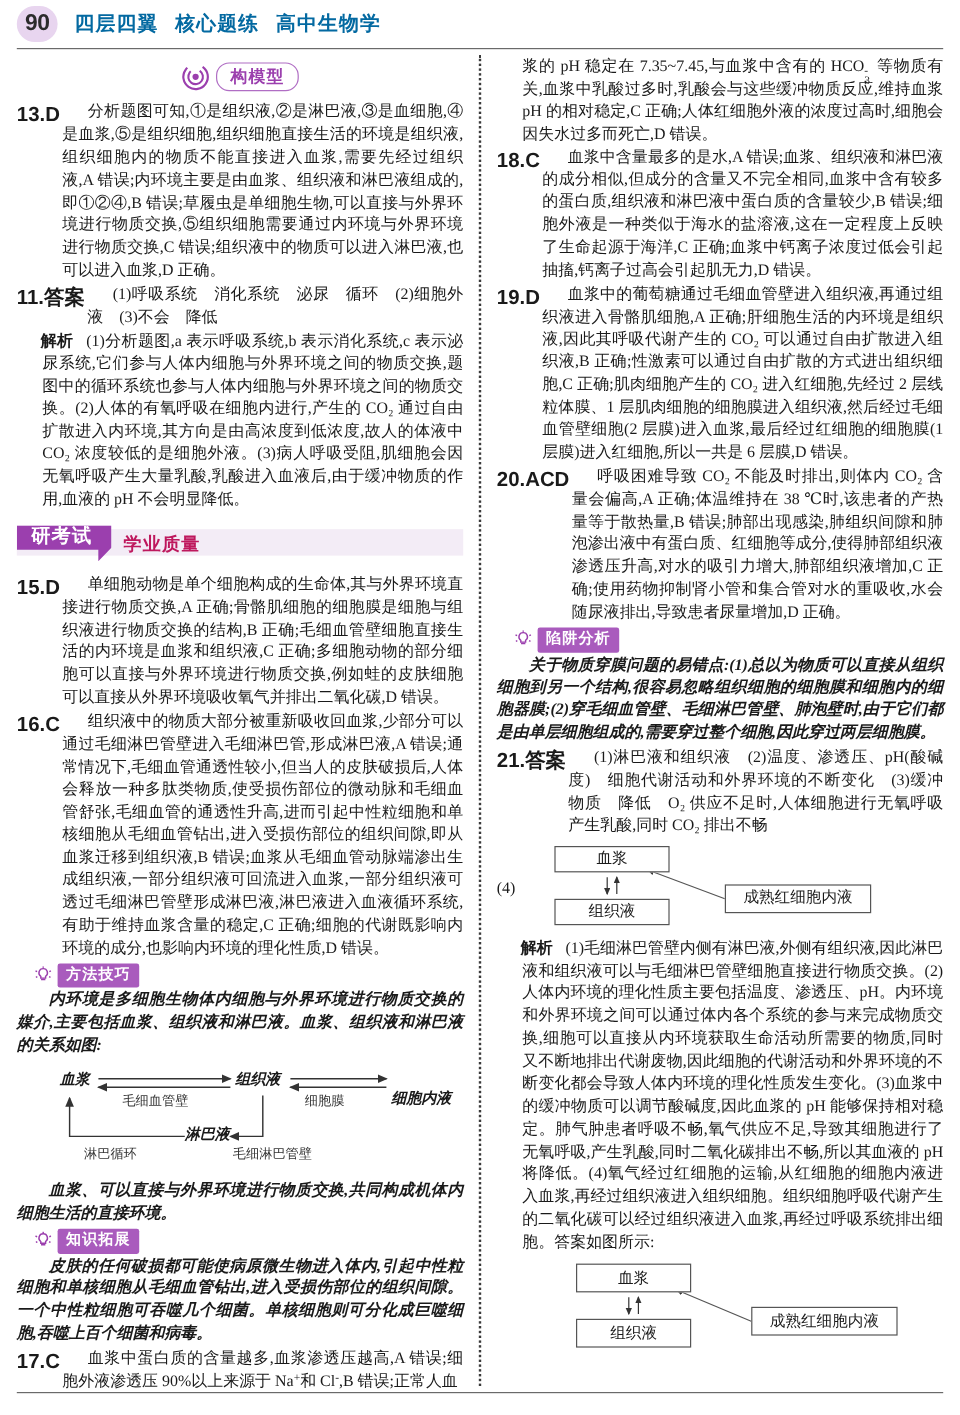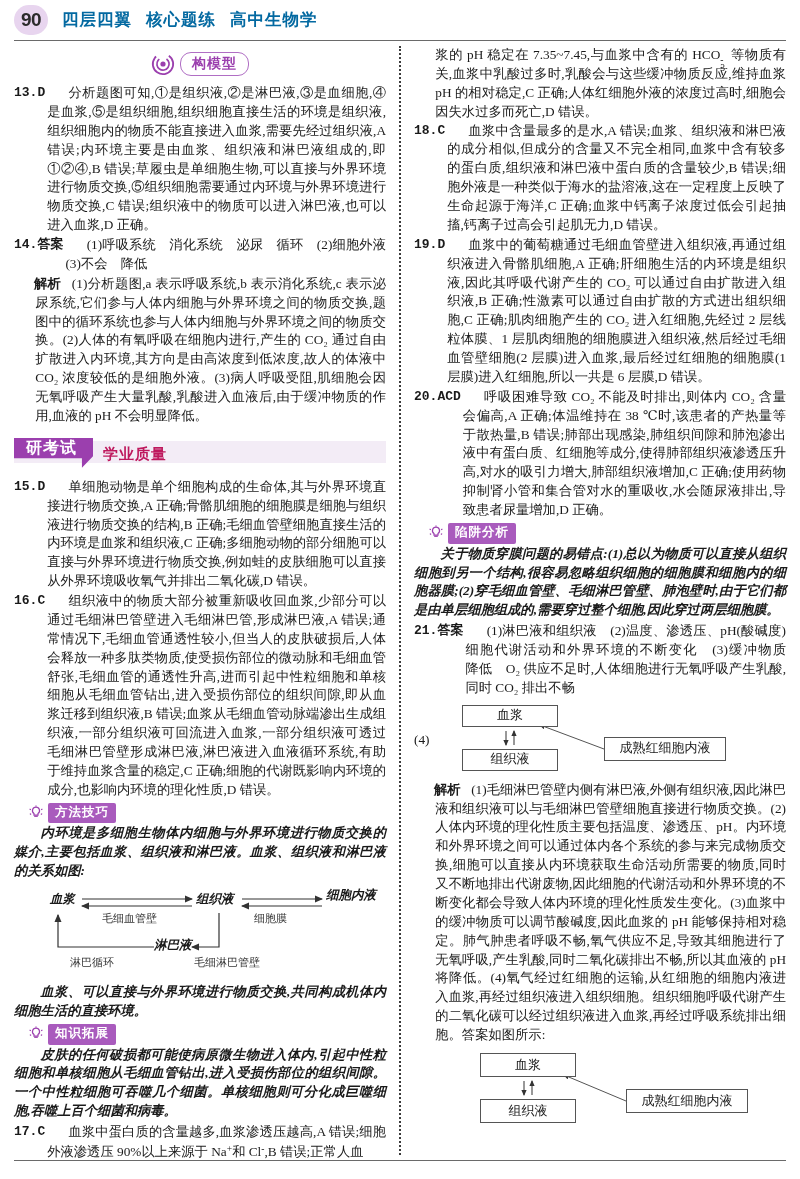--- a/index.html
+++ b/index.html
@@ -80,23 +80,23 @@
     border-left: 2px dotted #3a3a3a;
   }
 
   
   .item {
     display: flex;
     align-items: flex-start;
     margin-bottom: 1px;
   }
   .item-num {
-    font-family: Liberation Mono, monospace;
-    font-weight: 700;
-    font-size: 13px;
+    font-family: Liberation Sans, sans-serif;
+    font-weight: 700;
+    font-size: 17px;
     white-space: nowrap;
     flex: 0 0 auto;
     padding-right: 2px;
     line-height: 1.42;
   }
   .item-body {
     flex: 1 1 auto;
     text-align: justify;
     text-justify: inter-character;
     text-indent: 1.6em;
@@ -276,21 +276,21 @@
       </svg>
       <div class="pill">构模型</div>
     </div>
 
     <div class="item">
       <div class="item-num">13.D</div>
       <div class="item-body">分析题图可知,①是组织液,②是淋巴液,③是血细胞,④是血浆,⑤是组织细胞,组织细胞直接生活的环境是组织液,组织细胞内的物质不能直接进入血浆,需要先经过组织液,A 错误;内环境主要是由血浆、组织液和淋巴液组成的,即①②④,B 错误;草履虫是单细胞生物,可以直接与外界环境进行物质交换,⑤组织细胞需要通过内环境与外界环境进行物质交换,C 错误;组织液中的物质可以进入淋巴液,也可以进入血浆,D 正确。</div>
     </div>
 
     <div class="item">
-      <div class="item-num">14.答案</div>
+      <div class="item-num">11.答案</div>
       <div class="item-body">(1)呼吸系统　消化系统　泌尿　循环　(2)细胞外液　(3)不会　降低</div>
     </div>
     <div class="para hang" style="padding-left:1.6em;text-indent:-0.1em;">
       <span class="strong">解析</span><span class="sp-sm"></span><span>(1)分析题图,a 表示呼吸系统,b 表示消化系统,c 表示泌尿系统,它们参与人体内细胞与外界环境之间的物质交换,题图中的循环系统也参与人体内细胞与外界环境之间的物质交换。(2)人体的有氧呼吸在细胞内进行,产生的 CO₂ 通过自由扩散进入内环境,其方向是由高浓度到低浓度,故人的体液中 CO₂ 浓度较低的是细胞外液。(3)病人呼吸受阻,肌细胞会因无氧呼吸产生大量乳酸,乳酸进入血液后,由于缓冲物质的作用,血液的 pH 不会明显降低。</span>
     </div>
 
     <div class="banner">
       <div class="banner-bg"></div>
       <div class="banner-tag">研考试</div>
       <div class="banner-sub">学业质量</div>
@@ -333,21 +333,21 @@
 
         <line x1="228" y1="14" x2="308" y2="14" stroke="#333" stroke-width="1.2" marker-end="url(#ah)"></line>
         <line x1="308" y1="21" x2="228" y2="21" stroke="#333" stroke-width="1.2" marker-end="url(#ah)"></line>
 
         <path d="M205,28 L205,62 L178,62" fill="none" stroke="#333" stroke-width="1.2" marker-end="url(#ah)"></path>
 
         <path d="M140,62 L44,62 L44,30" fill="none" stroke="#333" stroke-width="1.2" marker-end="url(#ah)"></path>
       </svg>
       <span class="nd" style="left:36px; top:6px;">血浆</span>
       <span class="nd" style="left:182px; top:6px;">组织液</span>
-      <span class="nd" style="left:312px; top:2px;">细胞内液</span>
+      <span class="nd" style="left:312px; top:22px;">细胞内液</span>
       <span class="nd" style="left:140px; top:52px;">淋巴液</span>
       <span class="lbl" style="left:88px; top:26px;">毛细血管壁</span>
       <span class="lbl" style="left:240px; top:26px;">细胞膜</span>
       <span class="lbl" style="left:56px; top:70px;">淋巴循环</span>
       <span class="lbl" style="left:180px; top:70px;">毛细淋巴管壁</span>
     </div>
 
     <div class="tip-body indent2">血浆、可以直接与外界环境进行物质交换,共同构成机体内细胞生活的直接环境。</div>
 
     <div class="tip-head">

